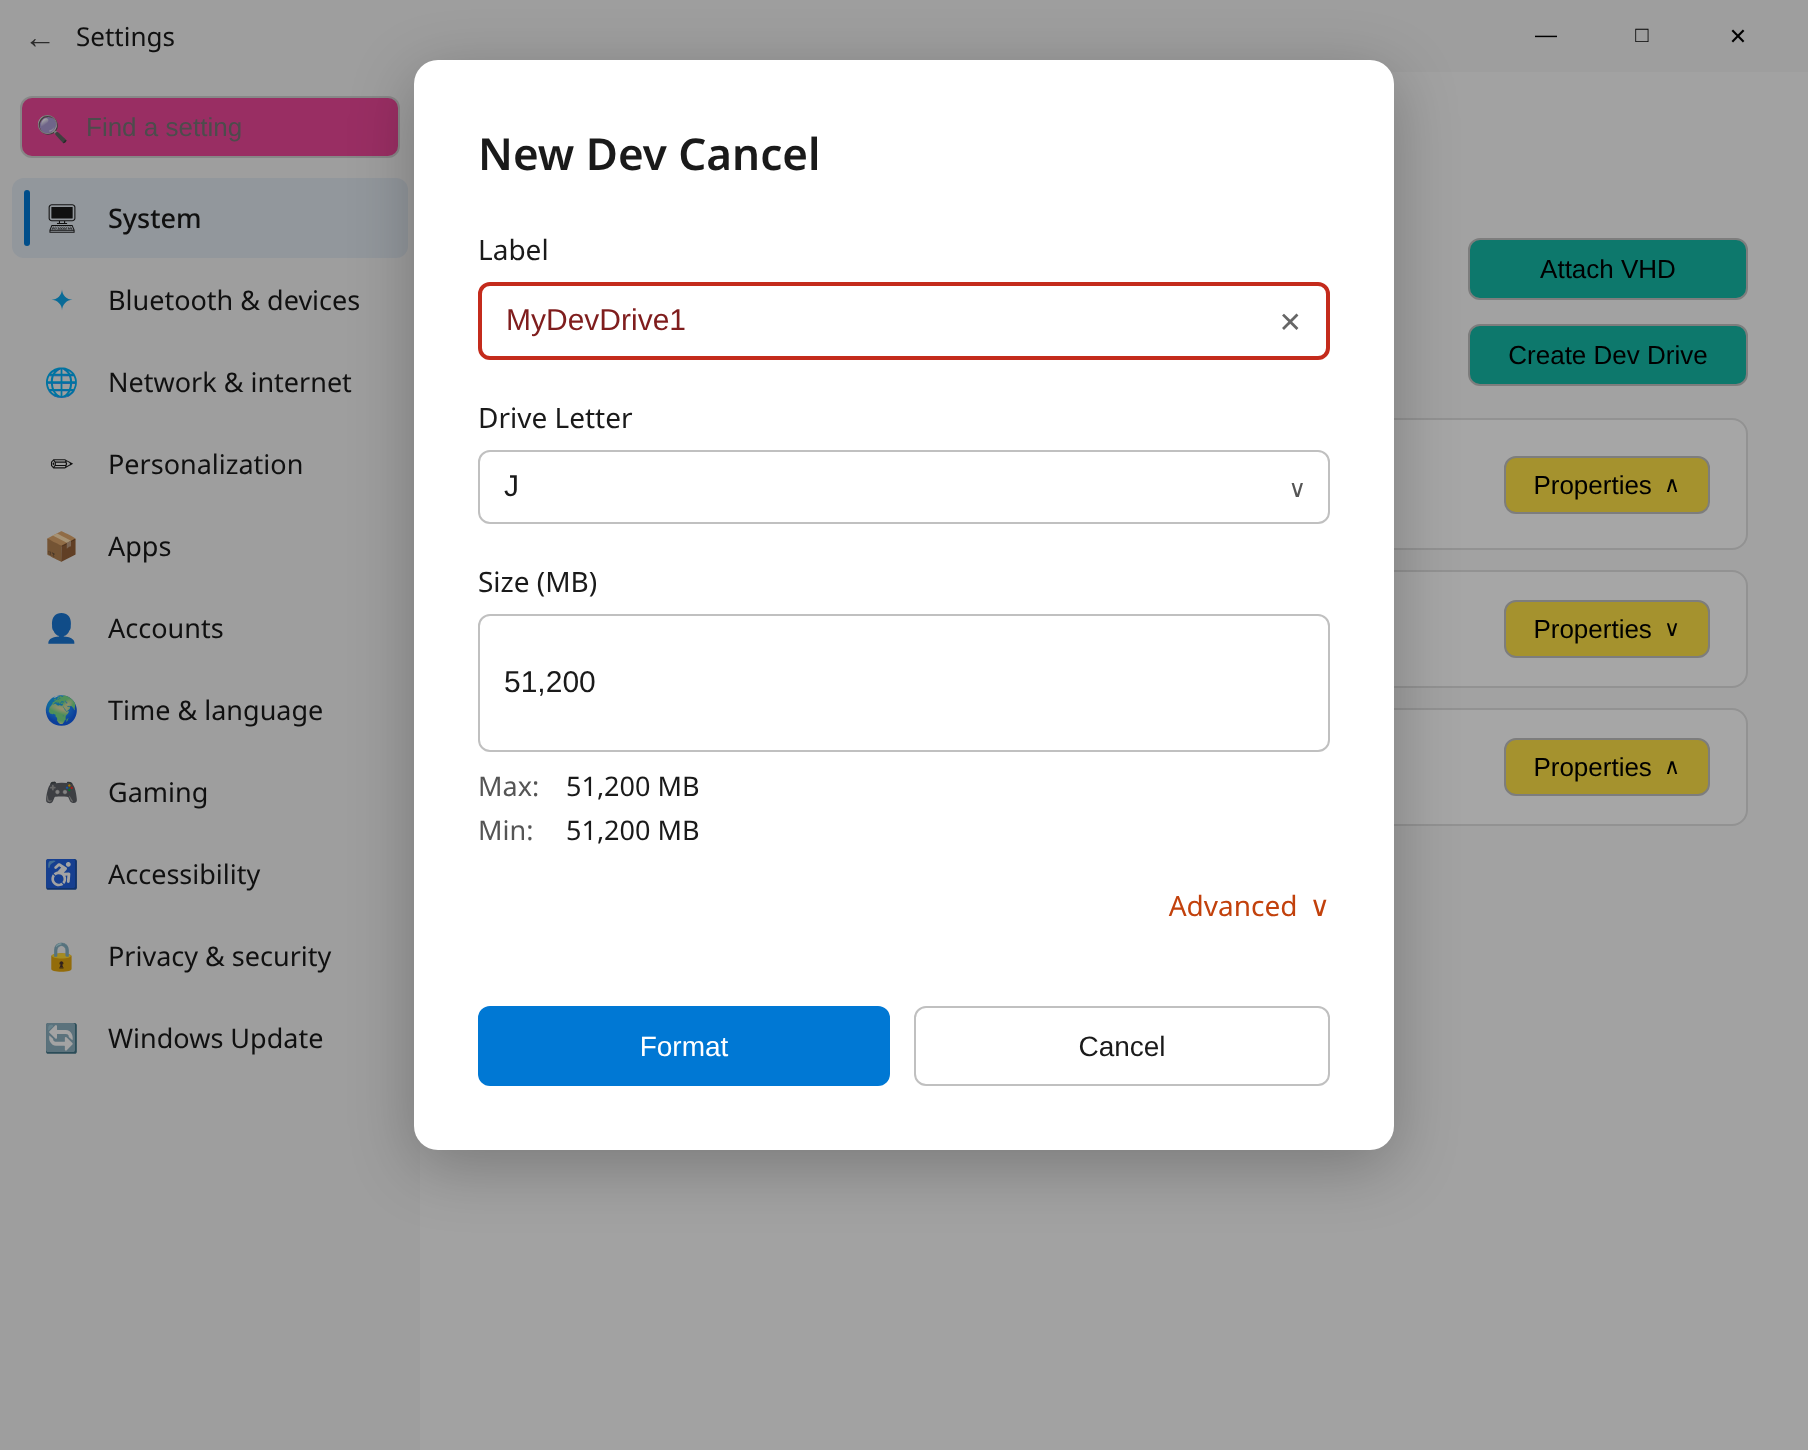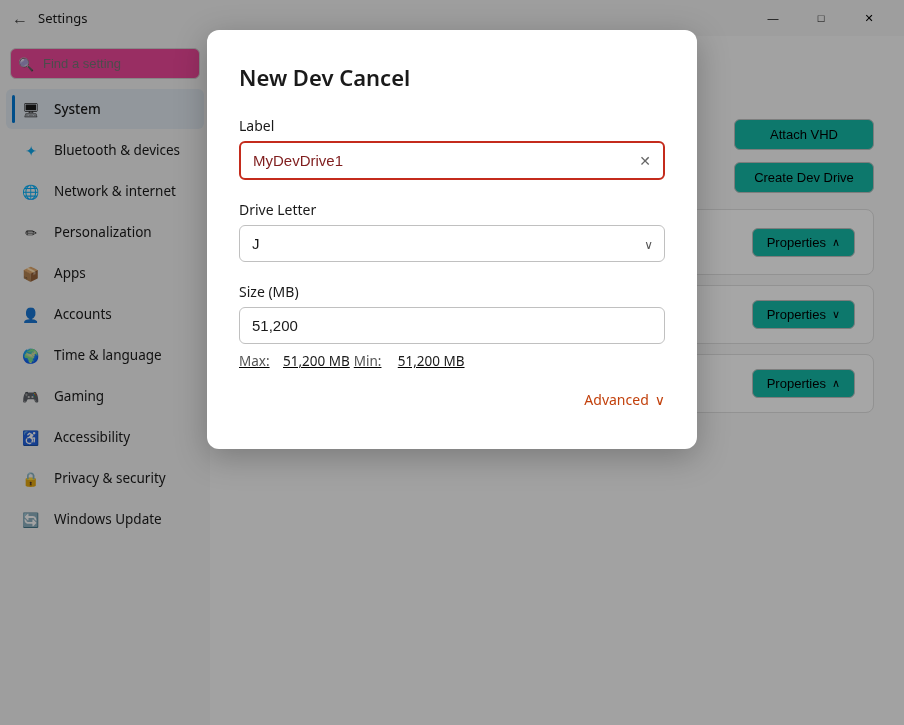--- a/index.html
+++ b/index.html
@@ -168,21 +168,21 @@
     .volume-status {
       font-size: 13px;
       color: #444;
     }
     .btn-props {
       display: flex;
       align-items: center;
       gap: 6px;
       padding: 6px 14px;
       border: 1px solid #c0c0c0;
-      background: #14b8a6;
+      background: #fde047;
       border-radius: 6px;
       font-size: 13px;
       cursor: pointer;
     }
     .btn-props .chevron { font-size: 11px; }
 
     
     .overlay {
       position: absolute;
       top: 0; left: 0; right: 0; bottom: 0;
@@ -264,34 +264,33 @@
       right: 12px;
       top: 50%;
       transform: translateY(-50%);
       pointer-events: none;
       font-size: 12px;
       color: #555;
     }
 
     .field-number-input {
       width: 100%;
-      padding: 9px 12px;
+      padding: 25px 12px;
       border: 1px solid #c0c0c0;
       border-radius: 6px;
       font-size: 15px;
       outline: none;
       color: #1a1a1a;
     }
 
     .size-info {
       display: flex;
-      flex-direction: row;
+      flex-direction: column;
       gap: 4px;
       margin-top: 8px;
-      text-decoration: underline;
     }
     .size-row {
       display: flex;
       gap: 8px;
       font-size: 13.5px;
       color: #1a1a1a;
     }
     .size-row .size-key {
       color: #555;
       min-width: 36px;
@@ -486,16 +485,20 @@
             <span>51,200 MB</span>
           </div>
         </div>
       </div>
 
       <div class="advanced-toggle">
         <span>Advanced</span>
         <span>∨</span>
       </div>
 
+      <div class="dialog-footer">
+        <button class="btn-primary">Format</button>
+        <button class="btn-secondary">Cancel</button>
+      </div>
     </div>
   </div>
 
 </div>
 
 </body></html>

